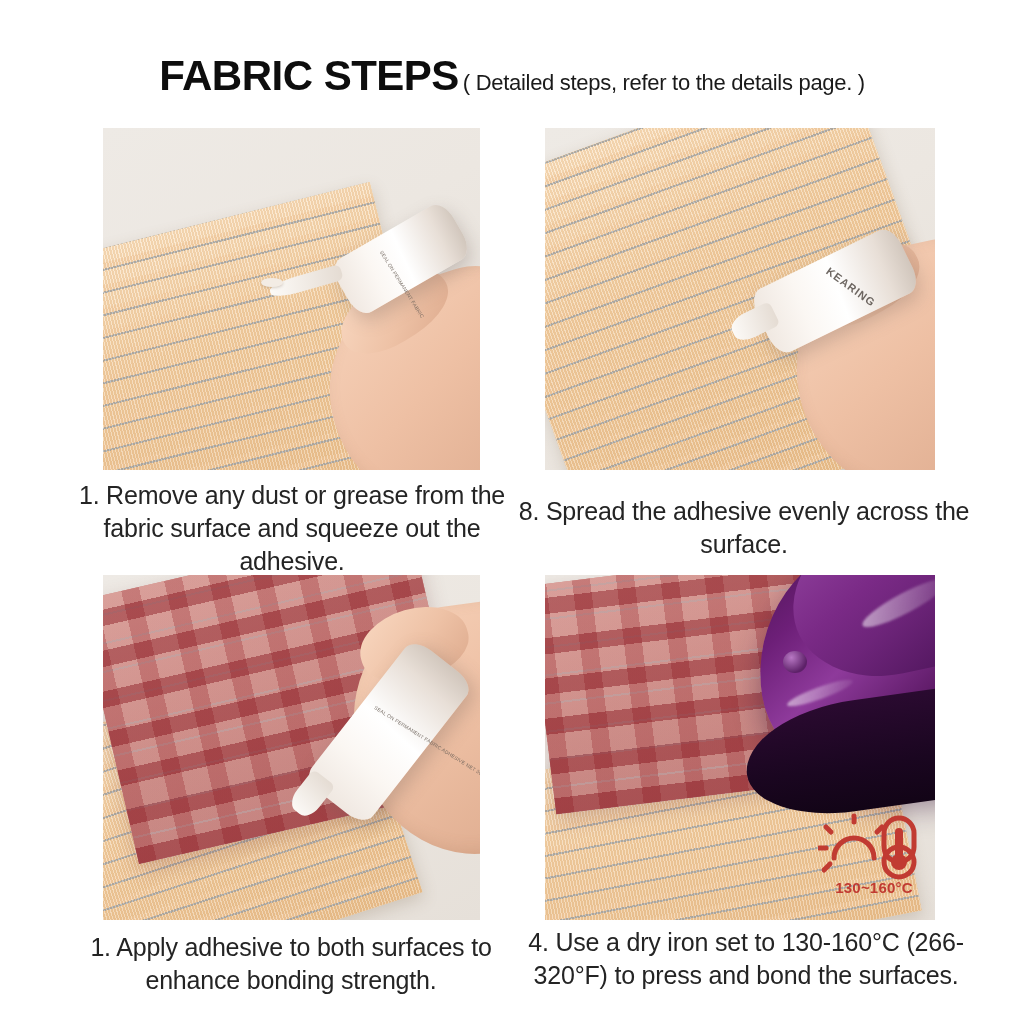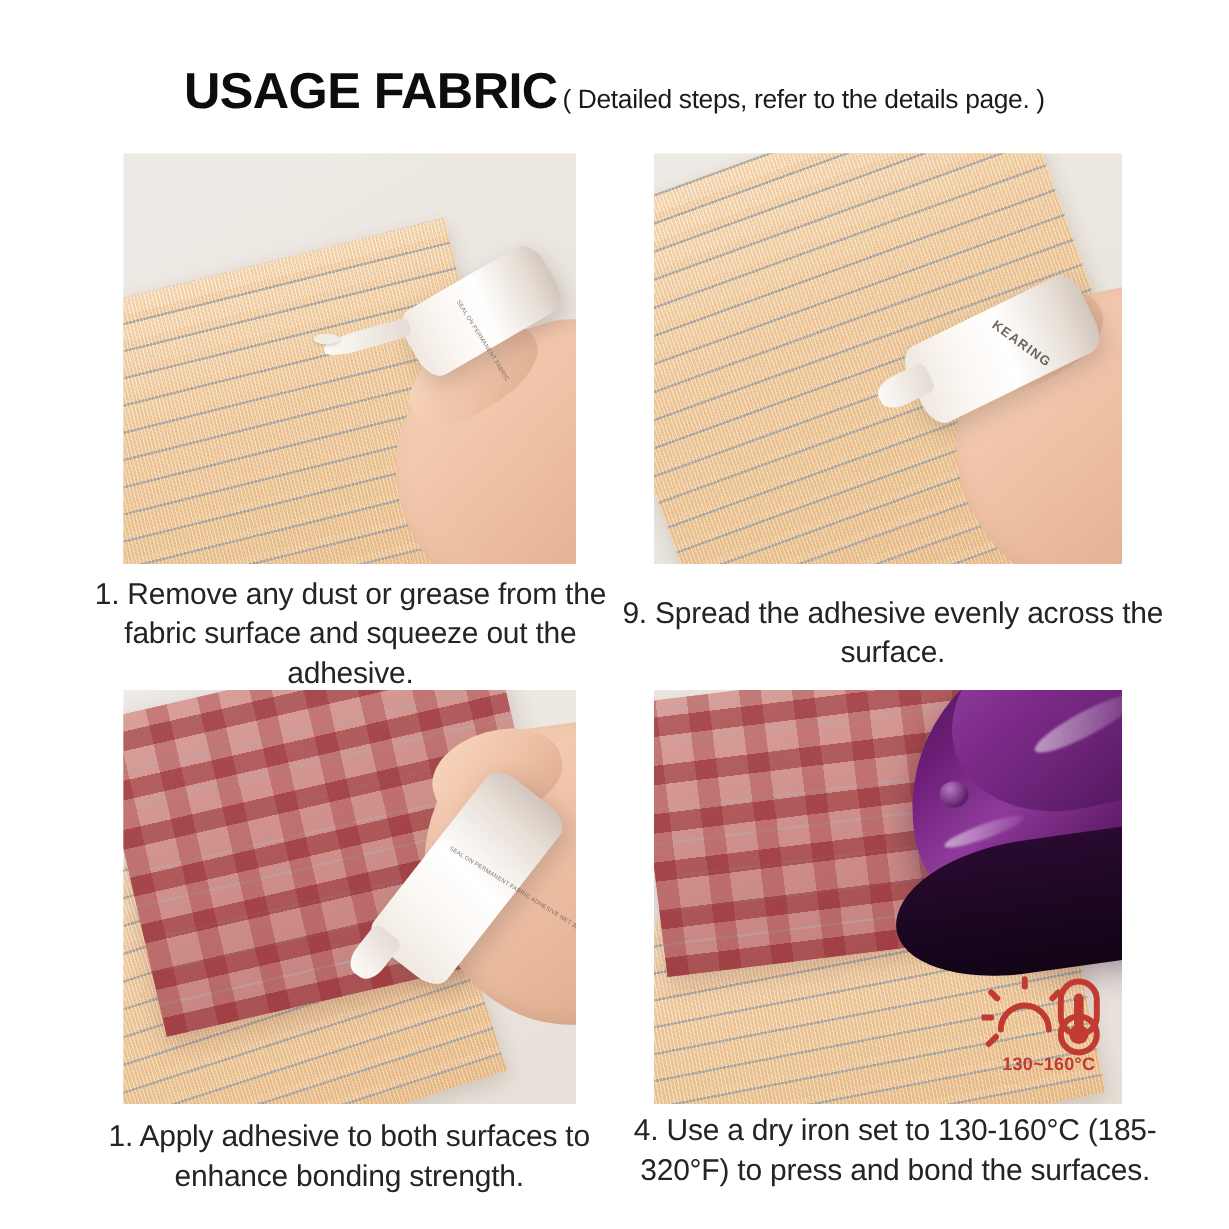--- a/index.html
+++ b/index.html
@@ -214,21 +214,21 @@
   #caption-2 { left: 518px; top: 495px; width: 452px; }
   #caption-3 { left: 62px; top: 931px; width: 458px; }
   #caption-4 { left: 518px; top: 926px; width: 456px; }
 </style>
 </head>
 <body>
 
 <div id="page">
 
   <div class="header">
-    <span class="header-title">USAGE FABRIC</span><span class="header-sub">( Detailed steps, refer to the details page. )</span>
+    <span class="header-title">FABRIC STEPS</span><span class="header-sub">( Detailed steps, refer to the details page. )</span>
   </div>
 
   <div class="panel" id="panel-1">
     <div class="photo-bg"></div>
 
     <div class="fabric-beige" style="left:-42px; top:108px; width:330px; height:300px; transform: rotate(-14deg); transform-origin: 30% 20%;"></div>
 
     <div class="hand" style="left:228px; top:150px; width:230px; height:230px; border-radius:48% 30% 40% 50%; transform: rotate(-18deg);"></div>
     <div class="finger" style="left:232px; top:152px; width:118px; height:62px; transform: rotate(-32deg);"></div>
 
@@ -302,17 +302,17 @@
             <rect x="77" y="16" width="8" height="30" rx="4" fill="#C13B32"></rect>
             <circle cx="81" cy="50" r="8" fill="#C13B32"></circle>
           </g>
         </svg>
       </div>
       <div class="temp-label" style="color:#C13B32;">130~160°C</div>
     </div>
   </div>
 
   <div class="caption" id="caption-1">1. Remove any dust or grease from the fabric surface and squeeze out the adhesive.</div>
-  <div class="caption" id="caption-2">9. Spread the adhesive evenly across the surface.</div>
+  <div class="caption" id="caption-2">8. Spread the adhesive evenly across the surface.</div>
   <div class="caption" id="caption-3">1. Apply adhesive to both surfaces to enhance bonding strength.</div>
-  <div class="caption" id="caption-4">4. Use a dry iron set to 130-160°C (185-320°F) to press and bond the surfaces.</div>
+  <div class="caption" id="caption-4">4. Use a dry iron set to 130-160°C (266-320°F) to press and bond the surfaces.</div>
 
 </div>
 
 </body></html>

